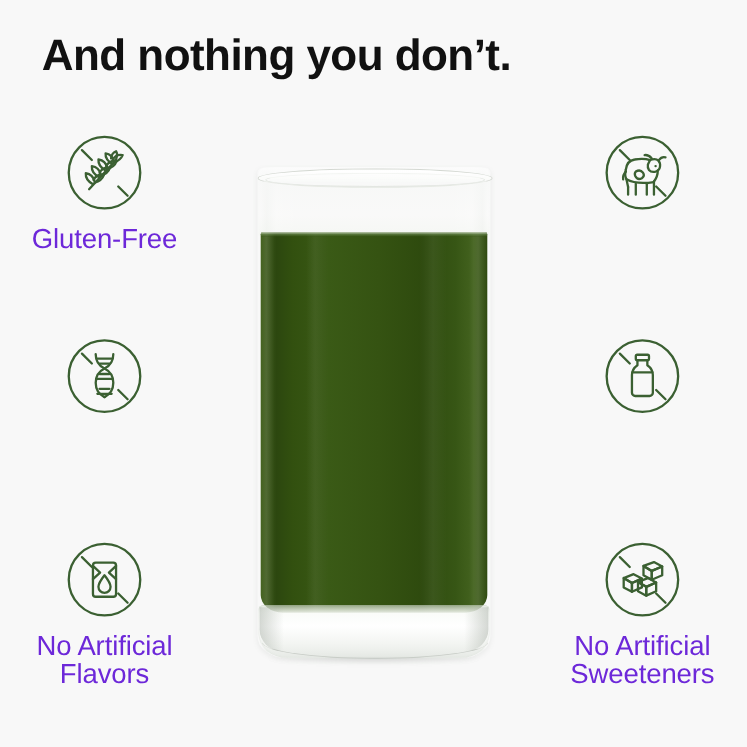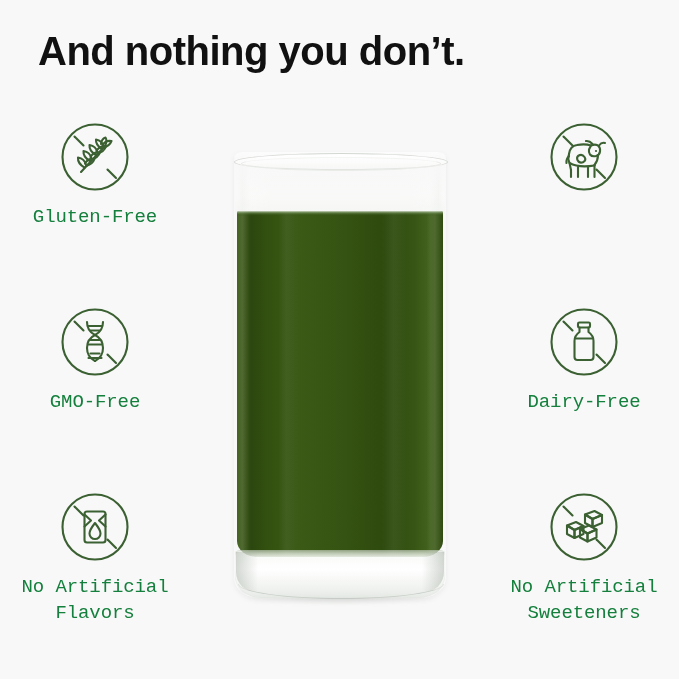--- a/index.html
+++ b/index.html
@@ -59,29 +59,28 @@
 
   .badge-icon {
     width: 74px;
     height: 74px;
     display: block;
     margin-bottom: 10px;
   }
   .badge-icon svg { display: block; width: 74px; height: 74px; }
 
   .badge-label {
-    font-size: 19px;
+    font-size: 25px;
     line-height: 26px;
-    color: #15803d;
+    color: #6d28d9;
     text-align: center;
     font-weight: 400;
     letter-spacing: -0.1px;
     max-width: 190px;
     white-space: pre-line;
-    font-family: Liberation Mono, monospace;
   }
 
   
   .glass-wrap {
     position: absolute;
     left: 226px;
     top: 152px;
     width: 228px;
     height: 452px;
   }
@@ -298,21 +297,20 @@
           <path d="M29 17 q0 9 8 13 q8 4 8 13 q0 9 -8 13"></path>
           <path d="M45 17 q0 9 -8 13 q-8 4 -8 13 q0 9 8 13"></path>
           <line x1="30.5" y1="21" x2="43.5" y2="21"></line>
           <line x1="32.5" y1="25.5" x2="41.5" y2="25.5"></line>
           <line x1="32.5" y1="35" x2="41.5" y2="35"></line>
           <line x1="30.5" y1="39.5" x2="43.5" y2="39.5"></line>
           <line x1="32.5" y1="48.5" x2="41.5" y2="48.5"></line>
           <line x1="30.5" y1="53" x2="43.5" y2="53"></line>
         </svg>
       </span>
-      <span class="badge-label">GMO-Free</span>
     </div>
 
     <div class="badge">
       <span class="badge-icon">
         <svg viewBox="0 0 74 74" fill="none" stroke="#3b6032" stroke-width="2.1" stroke-linecap="round" stroke-linejoin="round">
           <circle cx="37" cy="37" r="32.5"></circle>
           <line x1="16.5" y1="16.5" x2="25.5" y2="25.5"></line>
           <line x1="49.5" y1="49.5" x2="58" y2="58"></line>
 
           <rect x="26.5" y="21.5" width="21" height="31" rx="2.5"></rect>
@@ -364,21 +362,20 @@
         <svg viewBox="0 0 74 74" fill="none" stroke="#3b6032" stroke-width="2.1" stroke-linecap="round" stroke-linejoin="round">
           <circle cx="37" cy="37" r="32.5"></circle>
           <line x1="16.5" y1="16.5" x2="25.5" y2="25.5"></line>
           <line x1="49.5" y1="49.5" x2="58" y2="58"></line>
 
           <rect x="31" y="17.5" width="12" height="5" rx="1.3"></rect>
           <path d="M32.5 22.5 v4.5 q-5 3.5 -5 9 v16 a3 3 0 0 0 3 3 h13 a3 3 0 0 0 3 -3 v-16 q0 -5.5 -5 -9 v-4.5"></path>
           <line x1="28" y1="33.5" x2="46" y2="33.5"></line>
         </svg>
       </span>
-      <span class="badge-label">Dairy-Free</span>
     </div>
 
     <div class="badge">
       <span class="badge-icon">
         <svg viewBox="0 0 74 74" fill="none" stroke="#3b6032" stroke-width="2.1" stroke-linecap="round" stroke-linejoin="round">
           <circle cx="37" cy="37" r="32.5"></circle>
           <line x1="16.5" y1="16.5" x2="25.5" y2="25.5"></line>
           <line x1="49.5" y1="49.5" x2="58" y2="58"></line>
 
           <path d="M38 24.5 L47.5 21 L55 25 L45.5 29 Z"></path>

